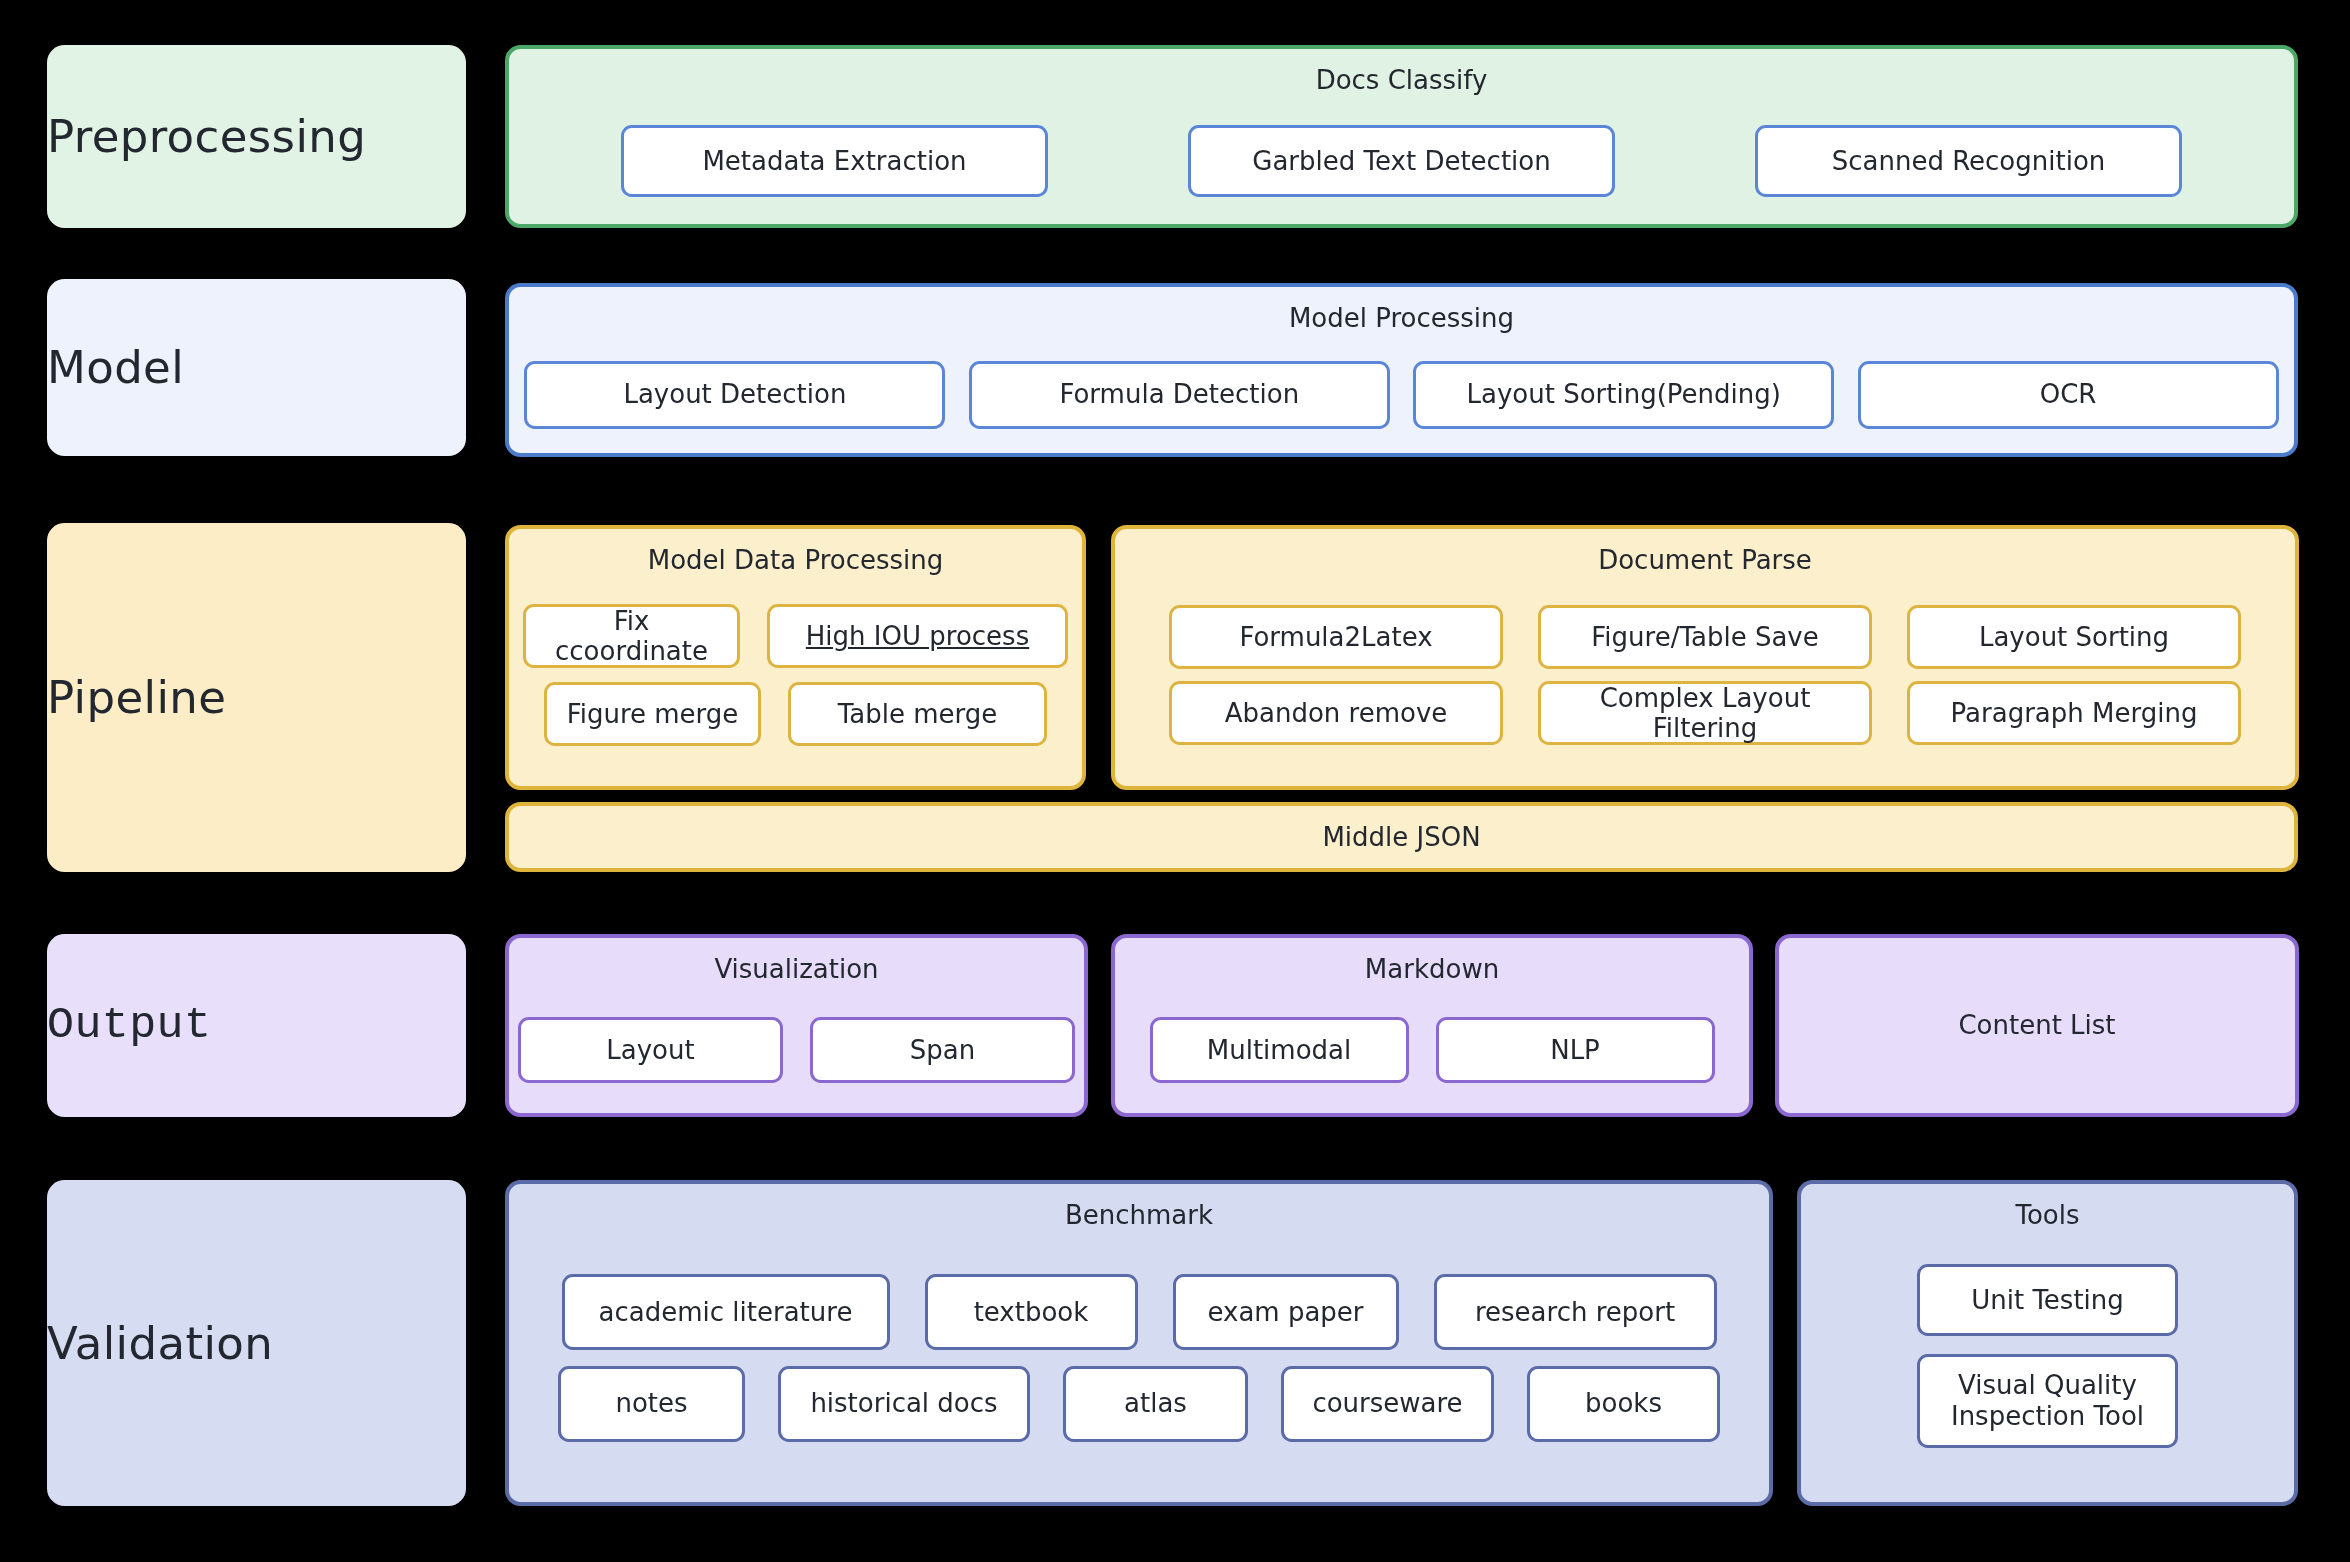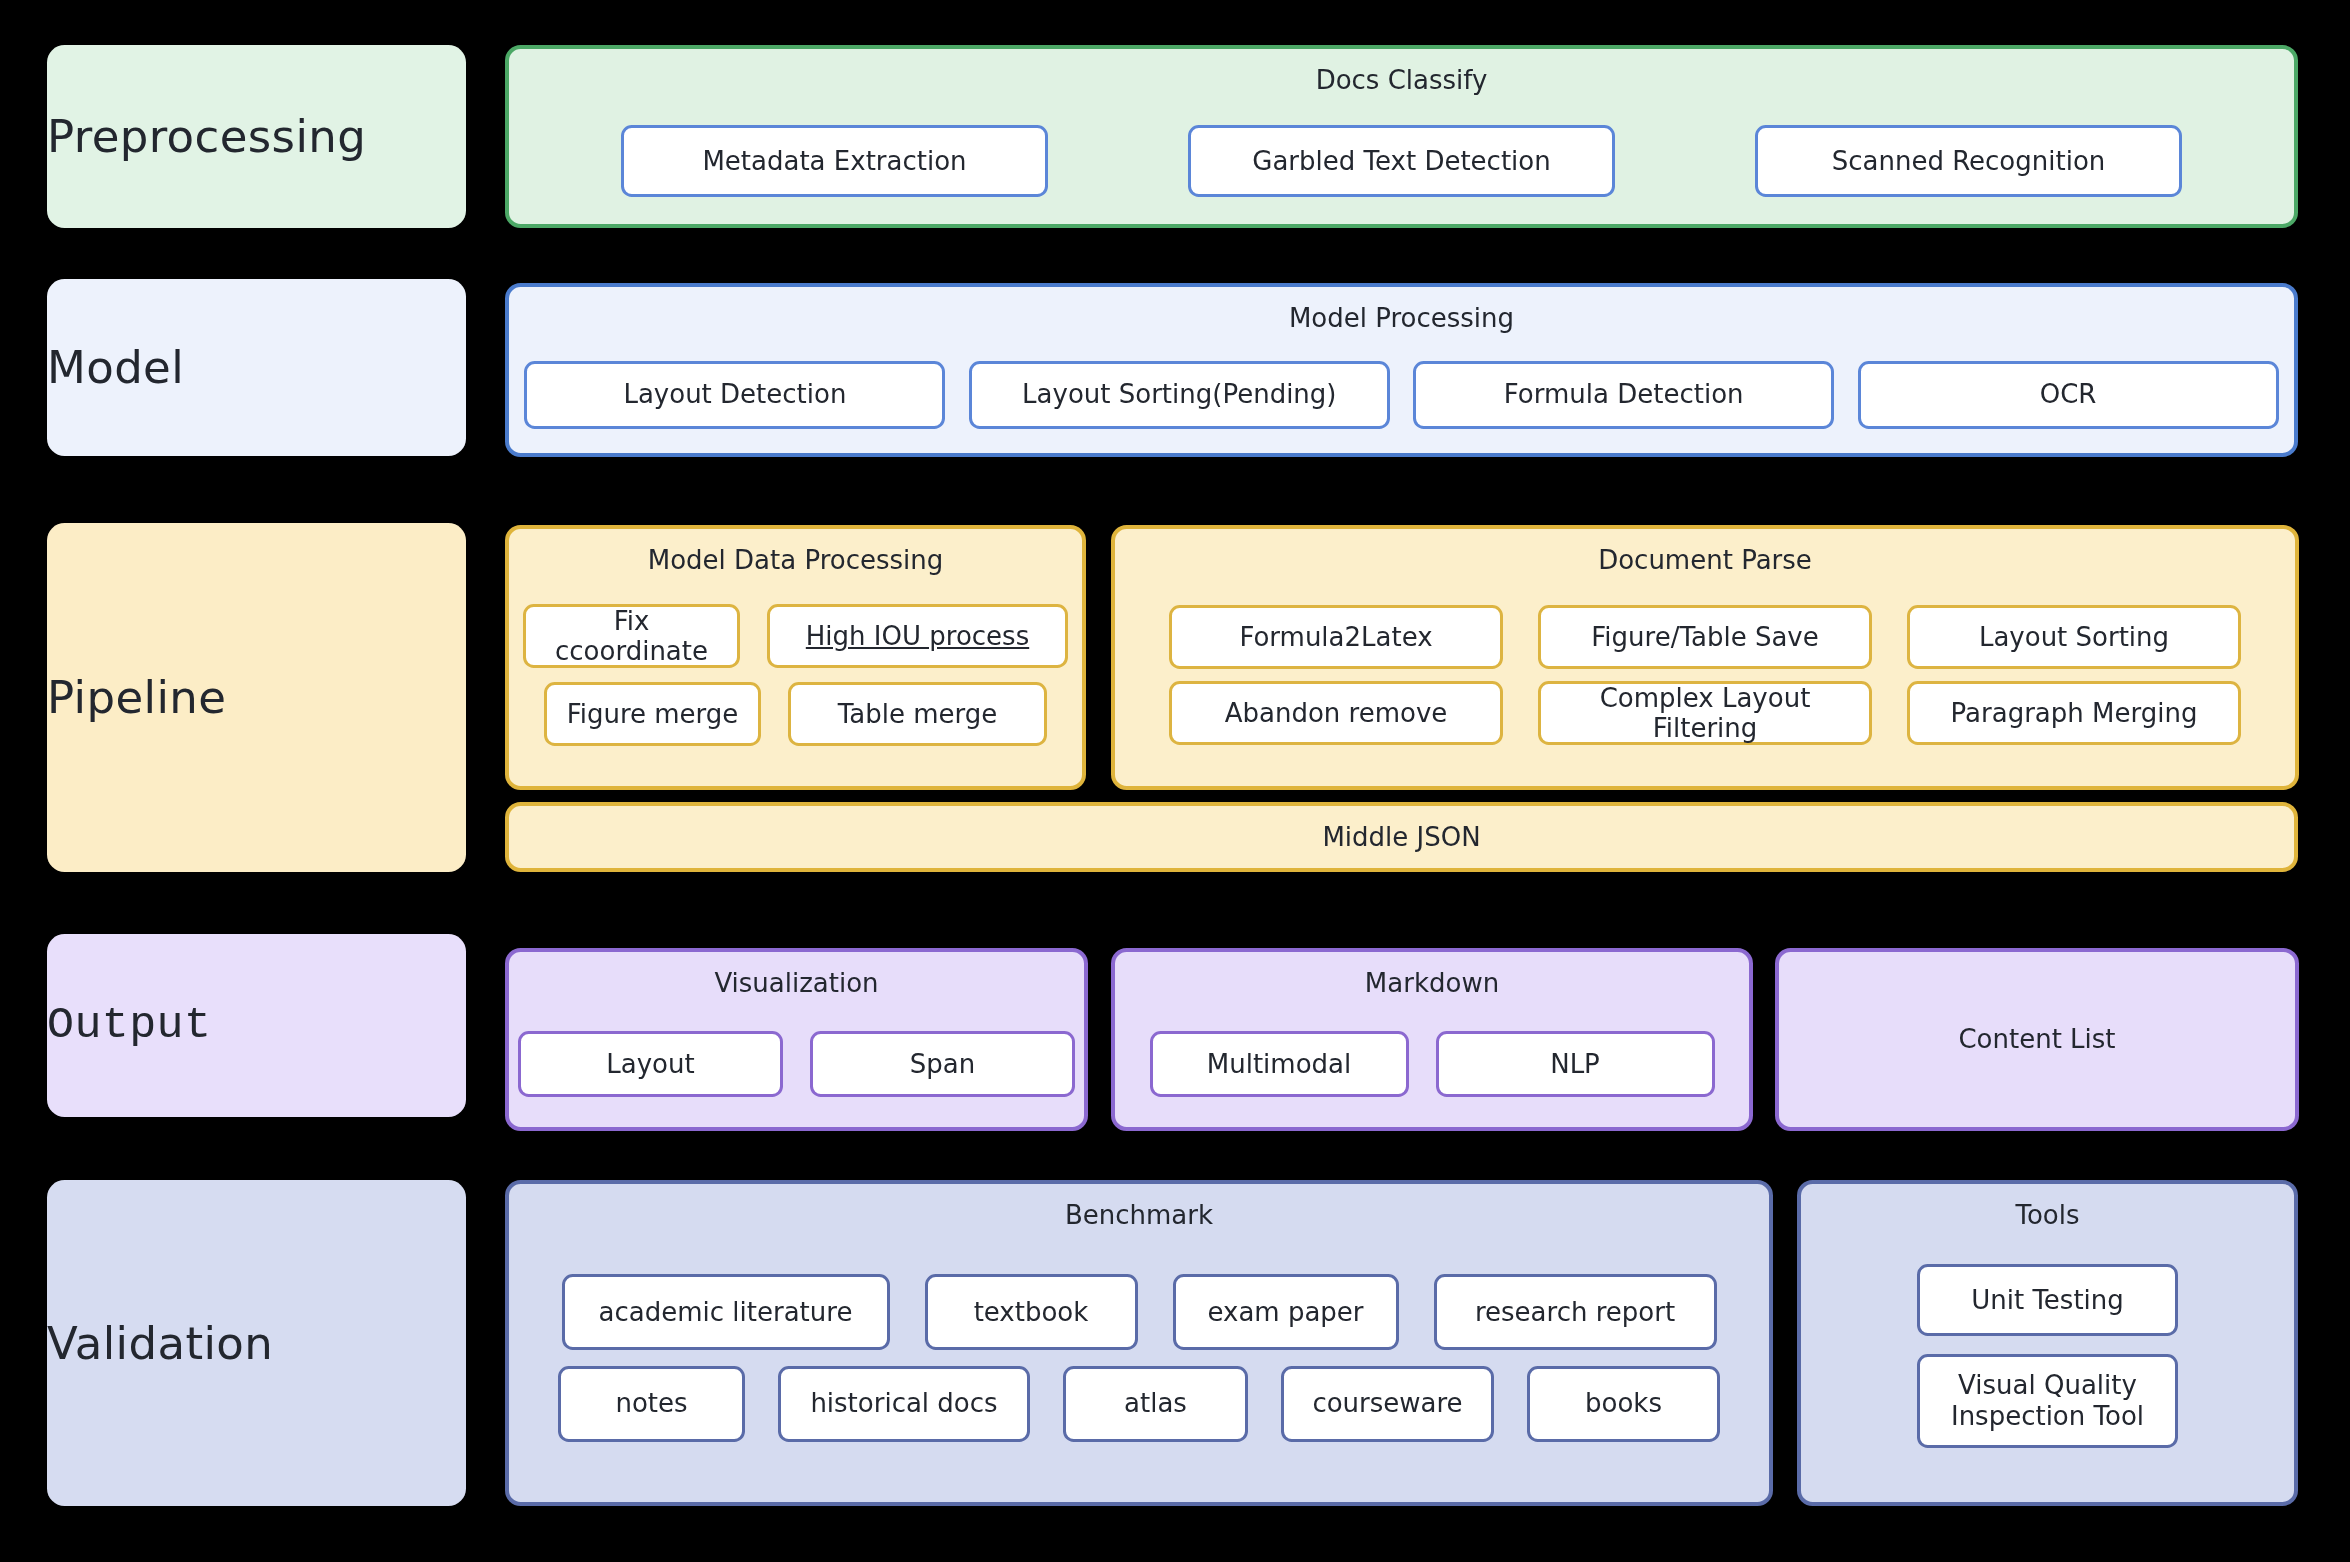--- a/index.html
+++ b/index.html
@@ -97,21 +97,21 @@
   .pal-blue            { background: #EDF2FC; border-color: #4A7BCC; }
   .lbl-blue            { background: #EDF2FC; }
 
   
   .pal-yellow          { background: #FCEFCB; border-color: #DFB githubFF; }
   .pal-yellow          { background: #FCEFCB; border-color: #DFB43B; }
   .lbl-yellow          { background: #FCEDC6; }
   .chip-yellow         { border-color: #DDB441; }
 
   
-  .pal-purple          { background: #E7DDFA; border-color: #8B68D0; margin-top: 14px; }
+  .pal-purple          { background: #E7DDFA; border-color: #8B68D0; }
   .lbl-purple          { background: #E8DFFB; }
   .chip-purple         { border-color: #8B68D0; }
 
   
   .pal-indigo          { background: #D5DBF0; border-color: #5A6BA8; }
   .lbl-indigo          { background: #D6DCF1; }
   .chip-indigo         { border-color: #5A6BA8; }
 </style>
 </head>
 <body>
@@ -135,22 +135,22 @@
 
   <div class="stage-label lbl-blue" style="top:279px; height:177px;">
     <span>Model</span>
   </div>
 
   <div class="group pal-blue" style="left:505px; top:283px; width:1793px; height:174px;">
     <div class="group-title">Model Processing</div>
     <div class="group-body">
       <div class="grow" style="gap:23.4px;">
         <div class="chip chip-blue" style="width:421px; height:68px;">Layout Detection</div>
+        <div class="chip chip-blue" style="width:421px; height:68px;">Formula Detection</div>
         <div class="chip chip-blue" style="width:421px; height:68px;">Layout Sorting(Pending)</div>
-        <div class="chip chip-blue" style="width:421px; height:68px;">Formula Detection</div>
         <div class="chip chip-blue" style="width:421px; height:68px;">OCR</div>
       </div>
     </div>
   </div>
 
   <div class="stage-label lbl-yellow" style="top:523px; height:349px;">
     <span>Pipeline</span>
   </div>
 
   <div class="group pal-yellow" style="left:505px; top:525px; width:581px; height:265px;">

